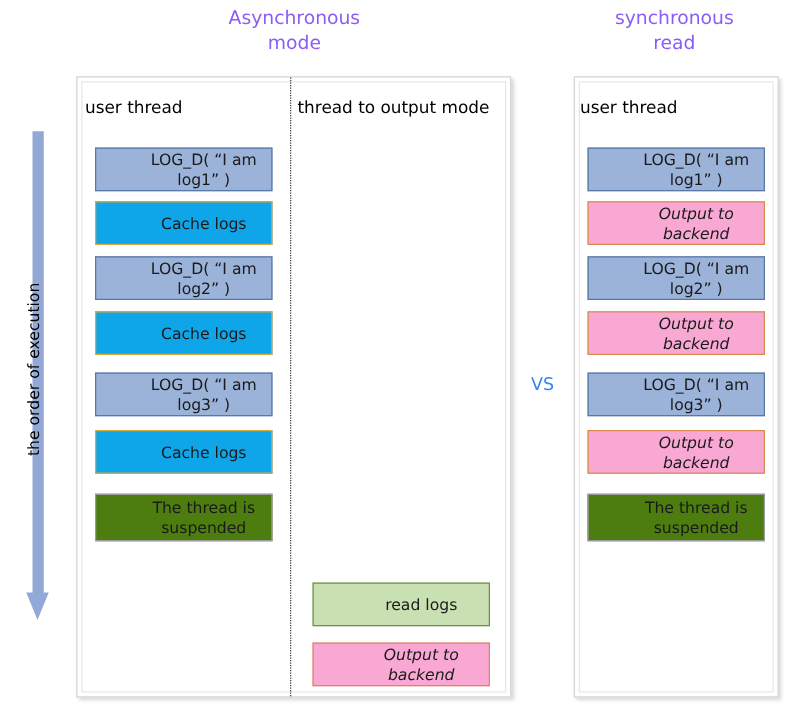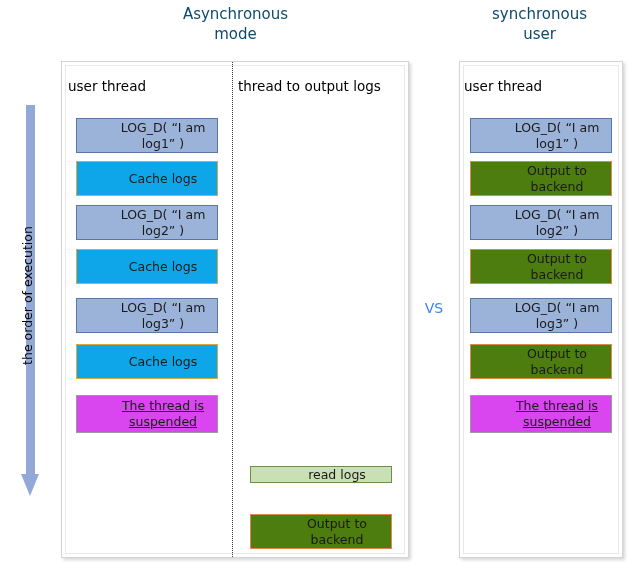--- a/index.html
+++ b/index.html
@@ -19,21 +19,21 @@
     left: 0; top: 0;
     width: 635px;
     height: 573px;
   }
 
   
   .mode-title {
     position: absolute;
     text-align: center;
     font-size: 15px;
-    color: #0c4a6e;
+    color: #8b5cf6;
     line-height: 1.35;
     white-space: pre-line;
   }
   #async-title { left: 148px; top: 4px; width: 175px; }
   #sync-title  { left: 452px; top: 4px; width: 175px; }
 
   
   .panel {
     position: absolute;
     background: #ffffff;
@@ -83,23 +83,23 @@
     justify-content: center;
     text-align: center;
     font-size: 12.5px;
     color: #1a1a1a;
     line-height: 1.25;
     white-space: pre-line;
     padding-left: 32px;
   }
   .node.blue   { background: #9BB2D9; border-color: #5878A8; }
   .node.yellow { background: #0ea5e9; border-color: #D8A93C; }
-  .node.grey   { background: #d946ef; border-color: #9A9A9A; text-decoration: underline; }
+  .node.grey   { background: #4d7c0f; border-color: #9A9A9A; }
   .node.green  { background: #C9E0B2; border-color: #6E8E4E; }
-  .node.orange { background: #4d7c0f; border-color: #D98B4E; }
+  .node.orange { background: #f9a8d4; border-color: #D98B4E; font-style: italic; }
 
   
   #order-arrow-shaft {
     position: absolute;
     left: 26px;
     top: 105px;
     width: 9px;
     height: 371px;
     background: #92A9D8;
   }
@@ -137,45 +137,45 @@
   }
 </style>
 </head>
 <body>
 
 <div class="canvas">
 
   <div class="mode-title" id="async-title">Asynchronous
 mode</div>
   <div class="mode-title" id="sync-title">synchronous
-user</div>
+read</div>
 
   <div id="order-arrow-shaft"></div>
   <div id="order-arrow-head"></div>
   <div id="order-arrow-label">the order of execution</div>
 
   <div class="panel" id="async-panel">
     <div class="panel-inner"></div>
   </div>
 
   <div class="col-header" id="hdr-user-thread-async">user thread</div>
-  <div class="col-header" id="hdr-output-logs">thread to output logs</div>
+  <div class="col-header" id="hdr-output-logs">thread to output mode</div>
 
   <div id="divider"></div>
 
   <div class="node blue" style="left:76px;  top:118px; width:142px; height:35px;">LOG_D( “I am log1” )</div>
   <div class="node yellow" style="left:76px;  top:161px; width:142px; height:35px;">Cache logs</div>
   <div class="node blue" style="left:76px;  top:205px; width:142px; height:35px;">LOG_D( “I am log2” )</div>
   <div class="node yellow" style="left:76px;  top:249px; width:142px; height:35px;">Cache logs</div>
   <div class="node blue" style="left:76px;  top:298px; width:142px; height:35px;">LOG_D( “I am log3” )</div>
   <div class="node yellow" style="left:76px;  top:344px; width:142px; height:35px;">Cache logs</div>
   <div class="node grey" style="left:76px;  top:395px; width:142px; height:38px;">The thread is
 suspended</div>
 
-  <div class="node green" style="left:250px; top:466px; width:142px; height:17px;">read logs</div>
+  <div class="node green" style="left:250px; top:466px; width:142px; height:35px;">read logs</div>
   <div class="node orange" style="left:250px; top:514px; width:142px; height:35px;">Output to backend</div>
 
   <div id="vs-label">VS</div>
 
   <div class="panel" id="sync-panel">
     <div class="panel-inner"></div>
   </div>
 
   <div class="col-header" id="hdr-user-thread-sync">user thread</div>
 

